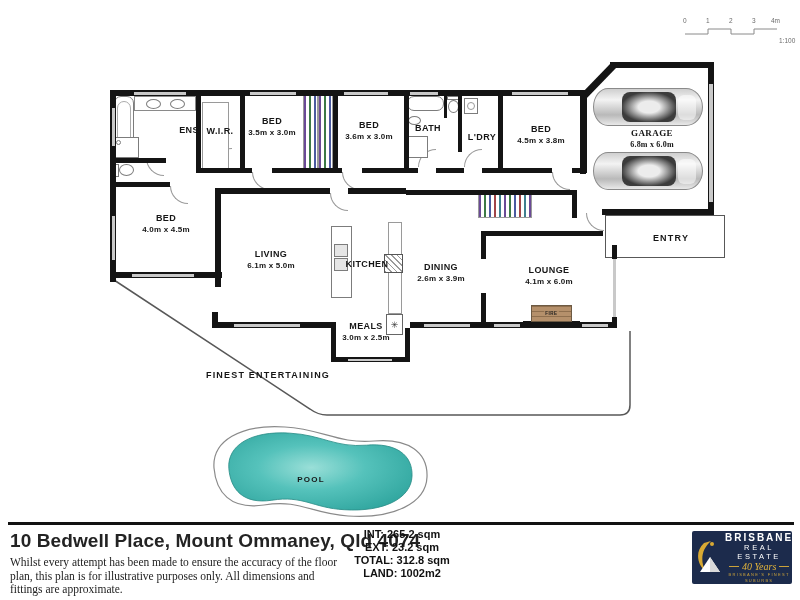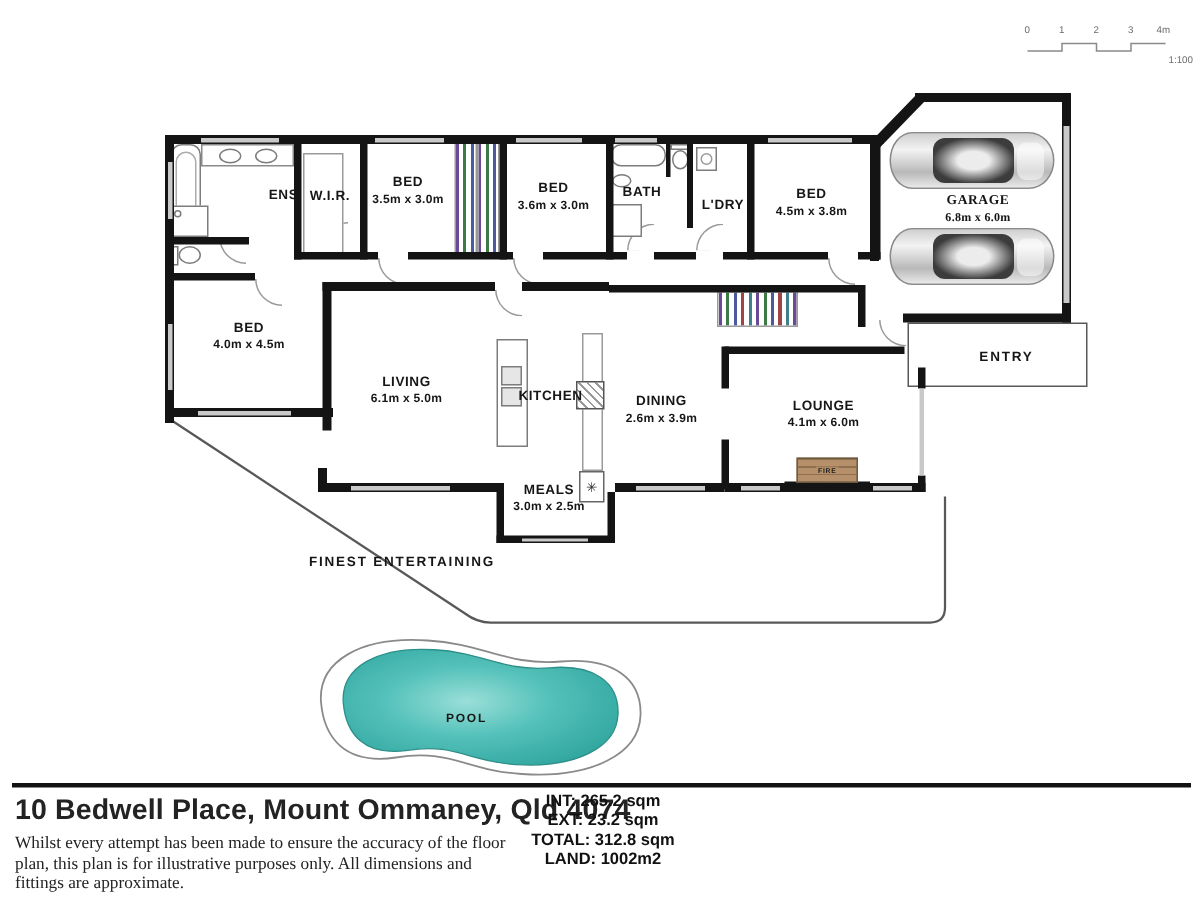--- a/index.html
+++ b/index.html
@@ -281,14 +281,32 @@
   <div class="rule"></div>
   <div class="addr">10 Bedwell Place, Mount Ommaney, Qld 4074</div>
   <div class="disc">Whilst every attempt has been made to ensure the accuracy of the floor plan, this plan is for illustrative purposes only. All dimensions and fittings are approximate.</div>
   <div class="areas">
     <div>INT: 265.2 sqm</div>
     <div>EXT: 23.2 sqm</div>
     <div>TOTAL: 312.8 sqm</div>
     <div>LAND: 1002m2</div>
   </div>
 
+  <div class="logo">
+    <svg class="emb" viewBox="0 0 26 36">
+      <path d="M 15 1 C 6 9 4 19 9 31 C 1 24 -1 11 8 3 Z" fill="#d8a933"></path>
+      <circle cx="16" cy="4" r="2" fill="#d8a933"></circle>
+      <polygon points="4,32 24,32 14,17" fill="#ffffff"></polygon>
+      <polygon points="14,17 24,32 14,32" fill="#d9d9d9"></polygon>
+    </svg>
+    <div class="txt">
+      <div class="b1">BRISBANE</div>
+      <div class="b2">REAL ESTATE</div>
+      <div class="yr">
+        <span class="dash"></span>
+        <span>40 Years</span>
+        <span class="dash"></span>
+      </div>
+      <div class="tag">BRISBANE'S FINEST SUBURBS</div>
+    </div>
+  </div>
 
 </div>
 
 </body></html>

